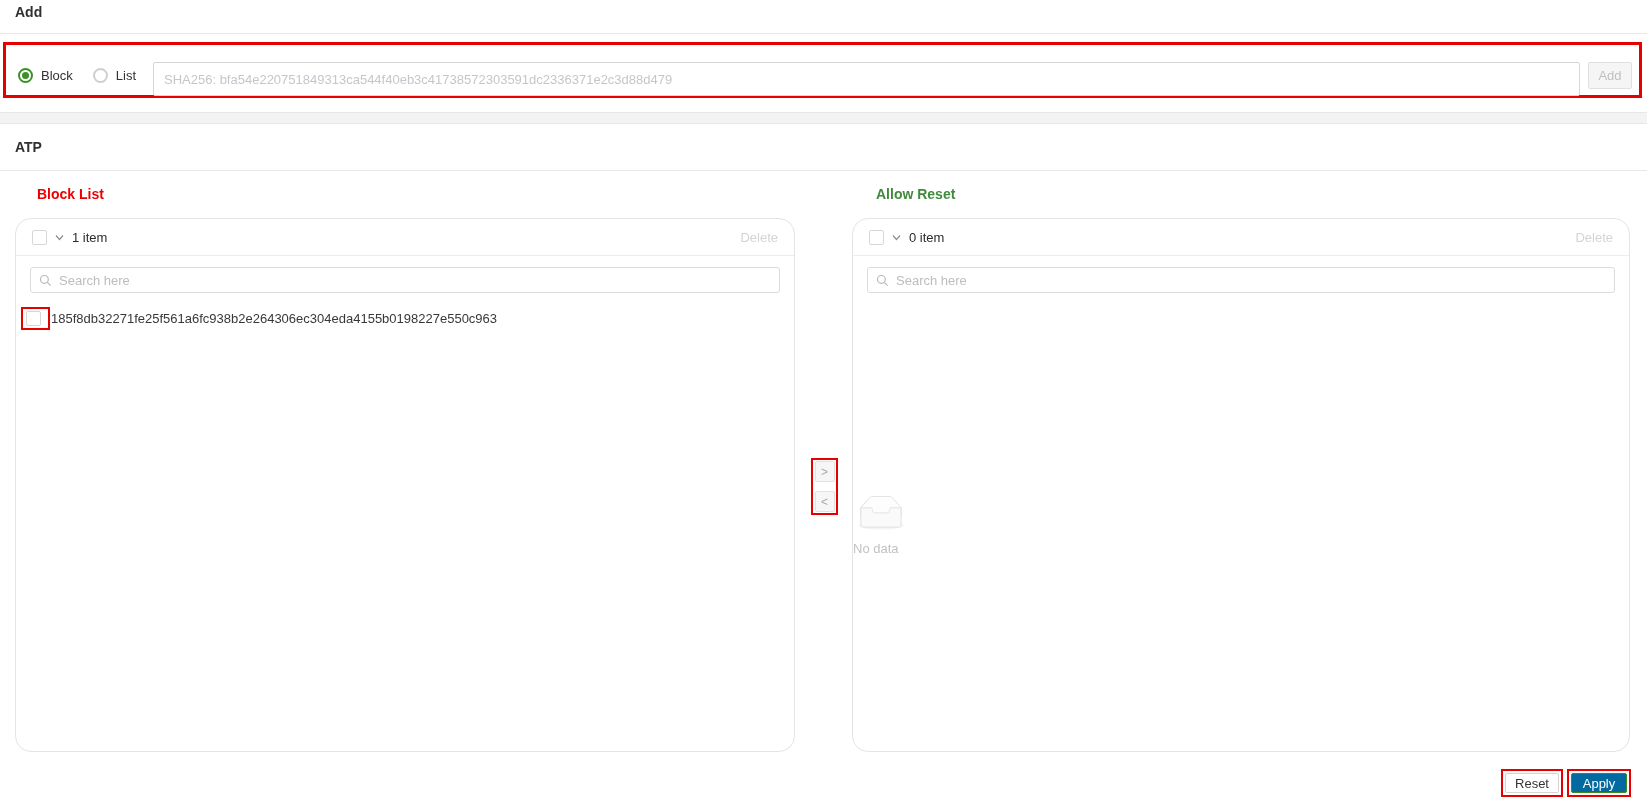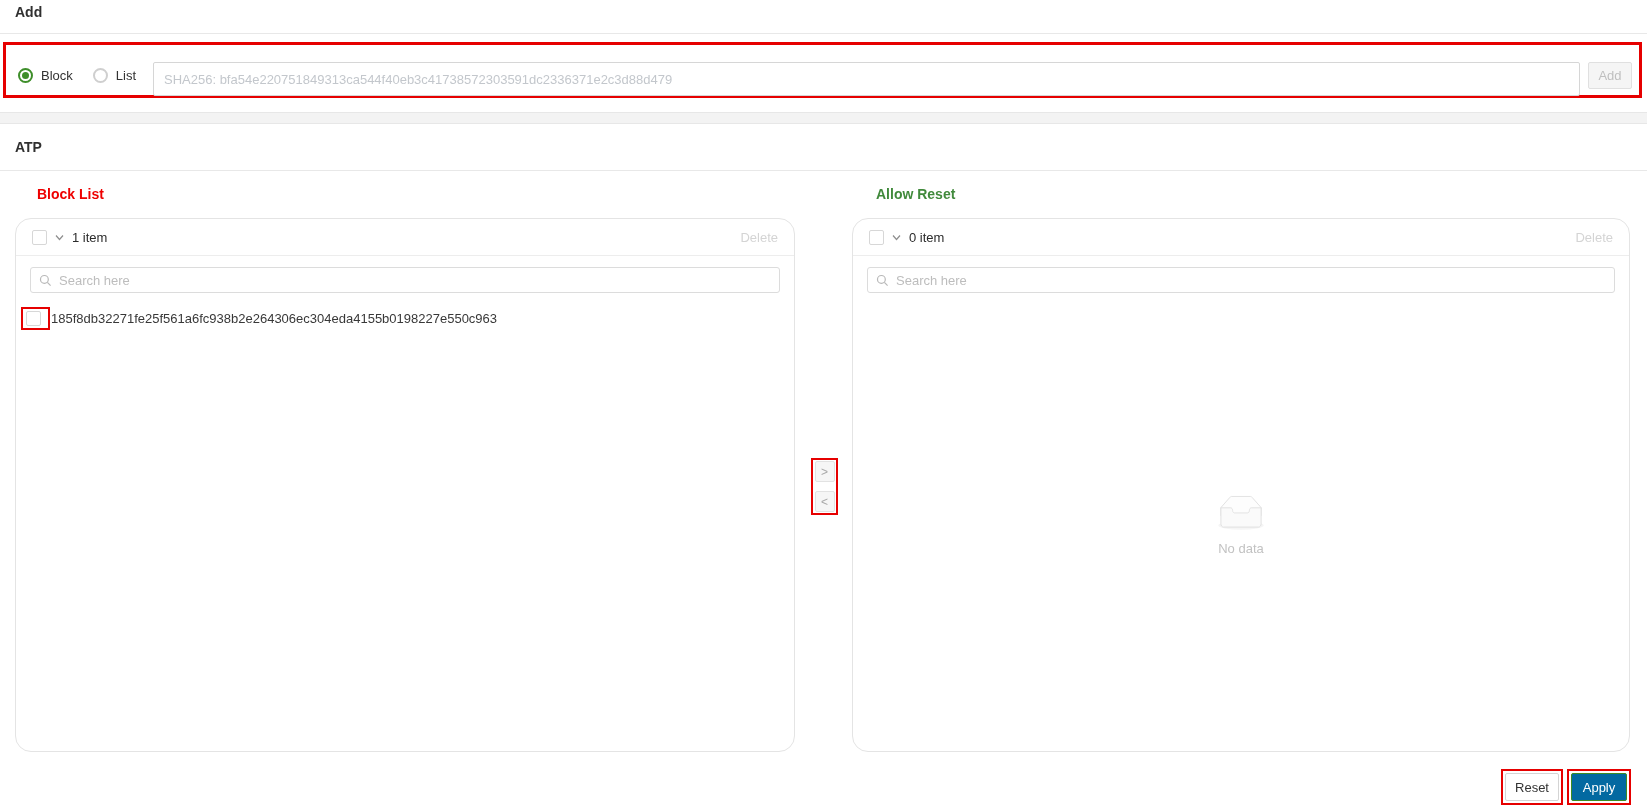--- a/index.html
+++ b/index.html
@@ -51,28 +51,28 @@
   .list-body { padding:14px 14px 0 5px; }
   .item-row { display:flex; align-items:center; }
   .cb-annotation { display:inline-flex; align-items:center; border:2px solid #e60000; padding:2px 7px 2px 3px; background:#fff; }
   .item-hash { margin-left:1px; color:#383838; }
 
   
   .transfer-wrap { position:absolute; left:811px; top:458px; width:27px; height:57px; border:2px solid #e60000; background:#fff; display:flex; flex-direction:column; align-items:center; justify-content:space-between; padding:1px 0; }
   .transfer-btn { width:20px; height:21px; background:#f6f6f6; border:1px solid #e2e2e2; border-radius:2px; color:#a8a8a8; font-size:12px; line-height:1; display:flex; align-items:center; justify-content:center; font-family:inherit; }
 
   
-  .empty-wrap { position:absolute; left:0; right:0; top:276px; text-align:center; }
+  .empty-wrap { position:absolute; left:0; right:0; top:276px; }
   .no-data { margin-top:6px; color:#c2c2c2; font-size:13px; }
 
   
   .footer-annotation { position:absolute; border:2px solid #e60000; padding:2px; background:#fff; }
   .reset-box { left:1501px; top:769px; }
   .apply-box { left:1567px; top:769px; }
-  .btn { height:28px; font-size:13px; font-family:inherit; border-radius:2px; display:block; }
+  .btn { height:20px; font-size:13px; font-family:inherit; border-radius:2px; display:block; }
   .reset-btn { width:54px; background:#fff; border:1px solid #d4d4d4; color:#333; }
   .apply-btn { width:56px; background:#0369a1; border:1px solid #3e8b21; color:#fff; }
 </style>
 </head>
 <body>
 
 <div class="page">
 
   <div class="abs section-title" style="left:15px; top:4px;">Add</div>
   <div class="hdiv" style="top:33px;"></div>

